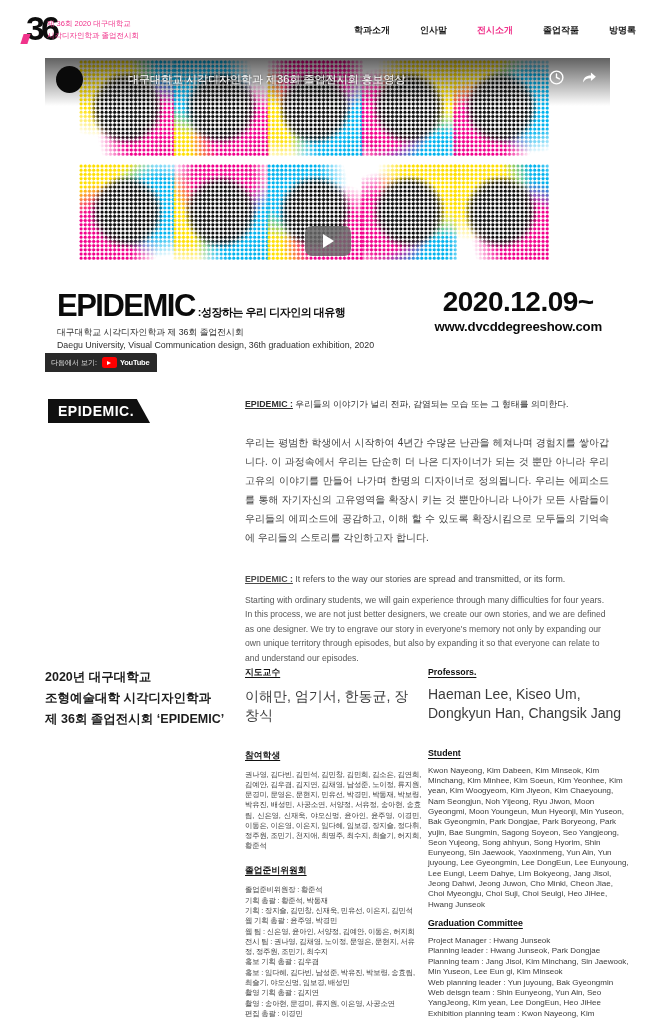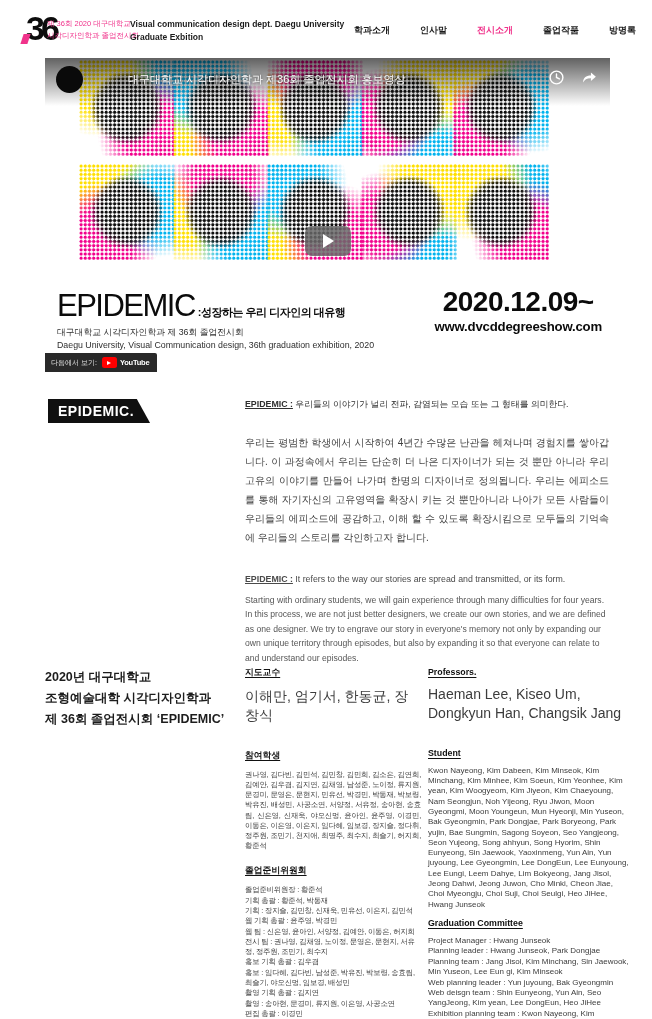--- a/index.html
+++ b/index.html
@@ -48,21 +48,21 @@
   .yt-top-icons svg{display:block;cursor:pointer;}
   .play-btn{position:absolute;left:50%;top:168px;transform:translateX(-50%);
       width:46px;height:30px;border-radius:7px;background:rgba(105,105,105,.85);
       display:flex;align-items:center;justify-content:center;cursor:pointer;}
   .play-btn::after{content:"";width:0;height:0;border-left:11px solid #fff;
       border-top:7px solid transparent;border-bottom:7px solid transparent;margin-left:2px;}
 
   .poster-bottom{position:absolute;left:0;right:0;bottom:0;height:88px;background:#fff;}
   .poster-left{position:absolute;left:12px;top:4px;}
   .poster-head{display:flex;align-items:baseline;gap:3px;color:#0b0b0b;}
-  .poster-head .big{font-size:31px;font-weight:400;letter-spacing:-1.5px;}
+  .poster-head .big{font-size:31px;font-weight:700;letter-spacing:-1.5px;}
   .poster-head .suffix{font-size:11px;font-weight:800;letter-spacing:-0.5px;}
   .poster-sub{font-size:8.8px;color:#2e2e2e;line-height:1.5;margin-top:2px;}
   .poster-right{position:absolute;right:8px;top:2px;color:#0b0b0b;}
   .poster-date{font-size:28px;font-weight:900;letter-spacing:-0.5px;text-align:center;}
   .poster-site{font-size:13.2px;font-weight:700;letter-spacing:-0.2px;margin-top:1px;}
 
   .watch-badge{position:absolute;left:0;bottom:0;display:flex;align-items:center;gap:5px;
       background:rgba(23,23,23,.92);padding:4px 8px 4px 6px;border-radius:0 2px 0 0;cursor:pointer;}
   .watch-badge .lbl{font-size:7px;color:#e8e8e8;}
   .yt-logo{display:flex;align-items:center;gap:3px;}
@@ -103,24 +103,20 @@
 </style>
 </head>
 <body>
 
 <div class="page">
 
   <div class="logo36">36</div>
   <div class="brand-ko">
     <div>제 36회 2020 대구대학교</div>
     <div>시각디자인학과 졸업전시회</div>
-  </div>
-  <div class="brand-en">
-    <div>Visual communication design dept. Daegu University</div>
-    <div>Graduate Exbition</div>
   </div>
   <div class="nav">
     <div class="nav-item">학과소개</div>
     <div class="nav-item">인사말</div>
     <div class="nav-item active">전시소개</div>
     <div class="nav-item">졸업작품</div>
     <div class="nav-item">방명록</div>
   </div>
 
   <div class="player">

